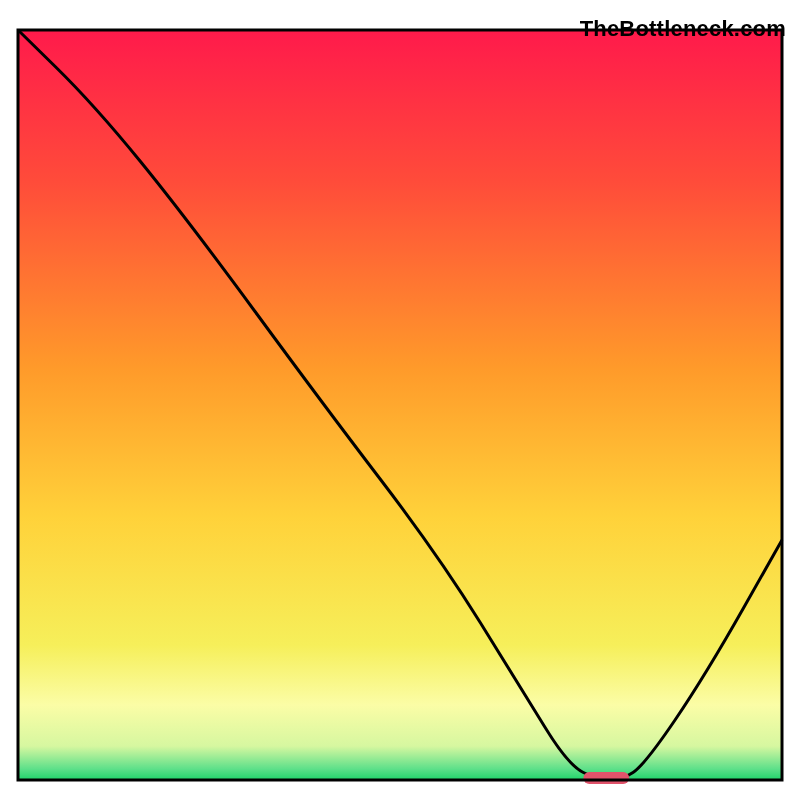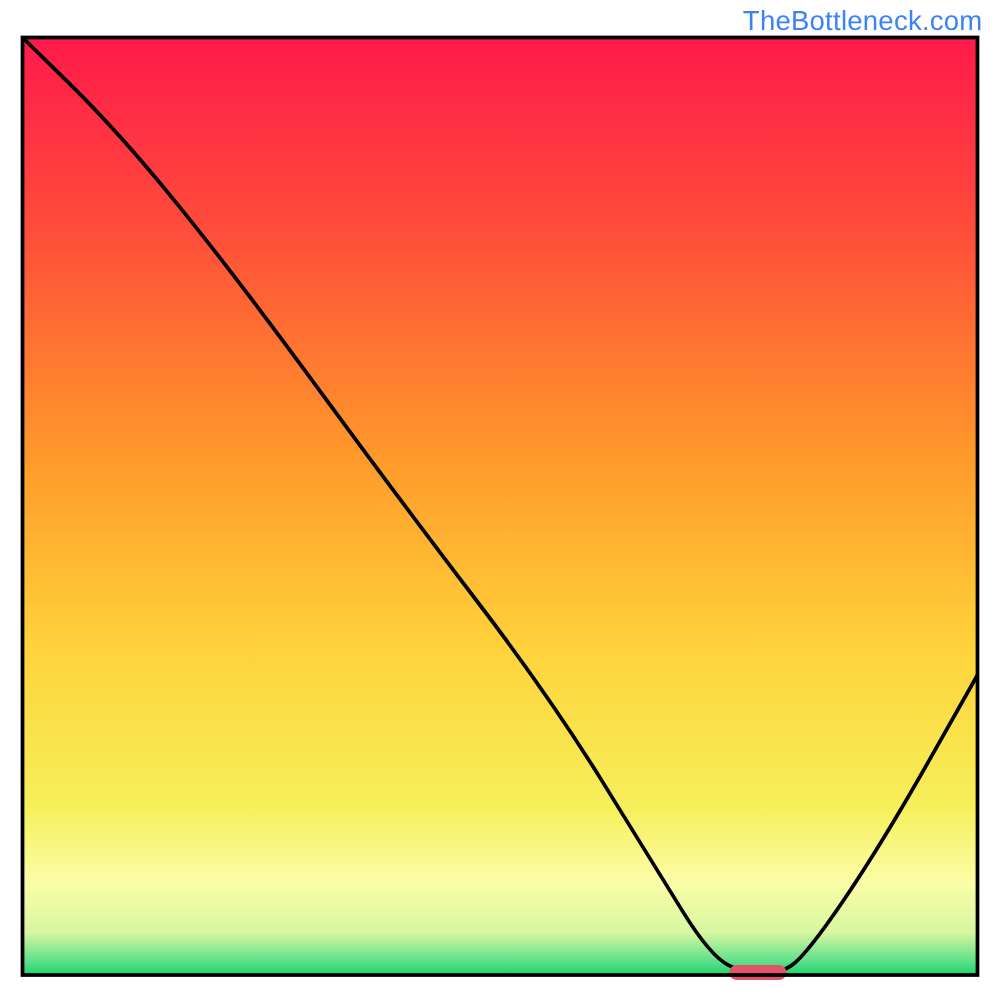--- a/index.html
+++ b/index.html
@@ -10,25 +10,25 @@
     background: #ffffff;
     font-family: Arial, Helvetica, sans-serif;
   }
   .wrap {
     position: relative;
     width: 800px;
     height: 800px;
   }
   .watermark {
     position: absolute;
-    top: 4px;
+    top: 16px;
     right: 14px;
     font-size: 22px;
-    font-weight: 400;
-    color: #3b82f6;
+    font-weight: 700;
+    color: #000000;
     letter-spacing: 0.2px;
     z-index: 10;
   }
   svg {
     position: absolute;
     left: 0;
     top: 0;
   }
 </style>
 </head>

